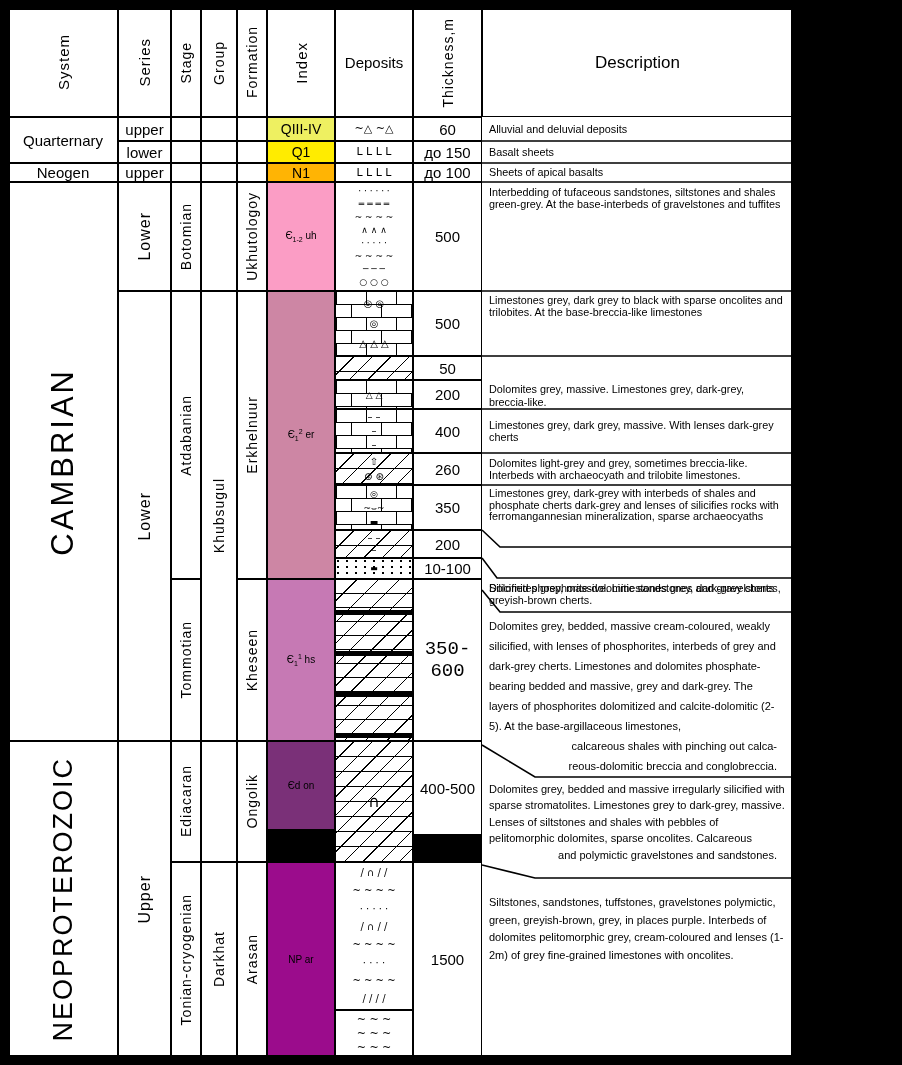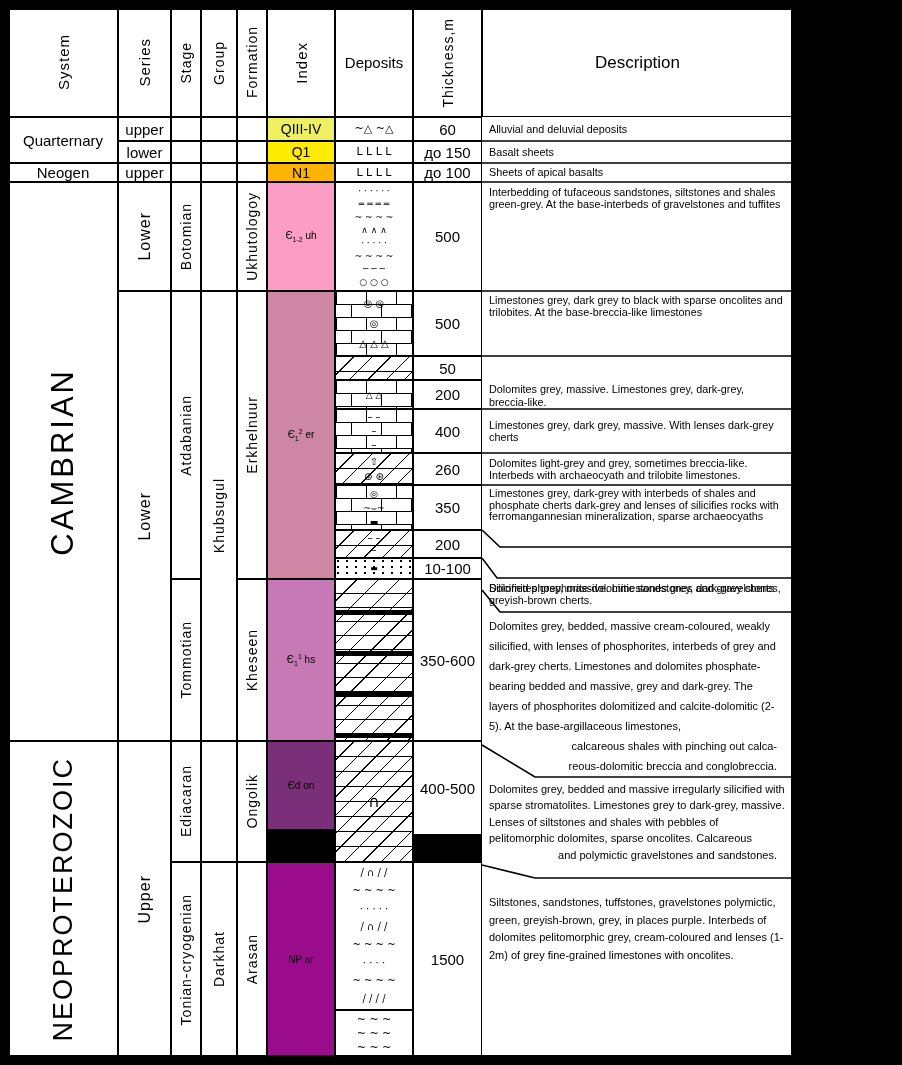--- a/index.html
+++ b/index.html
@@ -233,21 +233,21 @@
       <div class="cell thk" style="left: 413px; top: 485px; width: 69px; height: 45px;">
         <span style="font-size: 15px;">350</span>
       </div>
       <div class="cell thk" style="left: 413px; top: 530px; width: 69px; height: 28px;">
         <span style="font-size: 15px;">200</span>
       </div>
       <div class="cell thk" style="left: 413px; top: 558px; width: 69px; height: 21px;">
         <span style="font-size: 15px;">10-100</span>
       </div>
       <div class="cell thk" style="left: 413px; top: 579px; width: 69px; height: 162px;">
-        <span style="font-size: 15px;">350-600</span>
+        <span style="font-size: 19px; font-family: Liberation Mono, monospace;">350-600</span>
       </div>
       <div class="cell thk" style="left: 413px; top: 741px; width: 69px; height: 94px;">
         <span style="font-size: 15px;">400-500</span>
       </div>
       <div class="cell thk" style="left: 413px; top: 862px; width: 69px; height: 195px;">
         <span style="font-size: 15px;">1500</span>
       </div>
       <div class="cell dep" style="left: 335px; top: 117px; width: 78px; height: 24px;">
         <div class="rows" style="font-size: 11px; line-height: 22px;">~△ ~△</div>
       </div>

